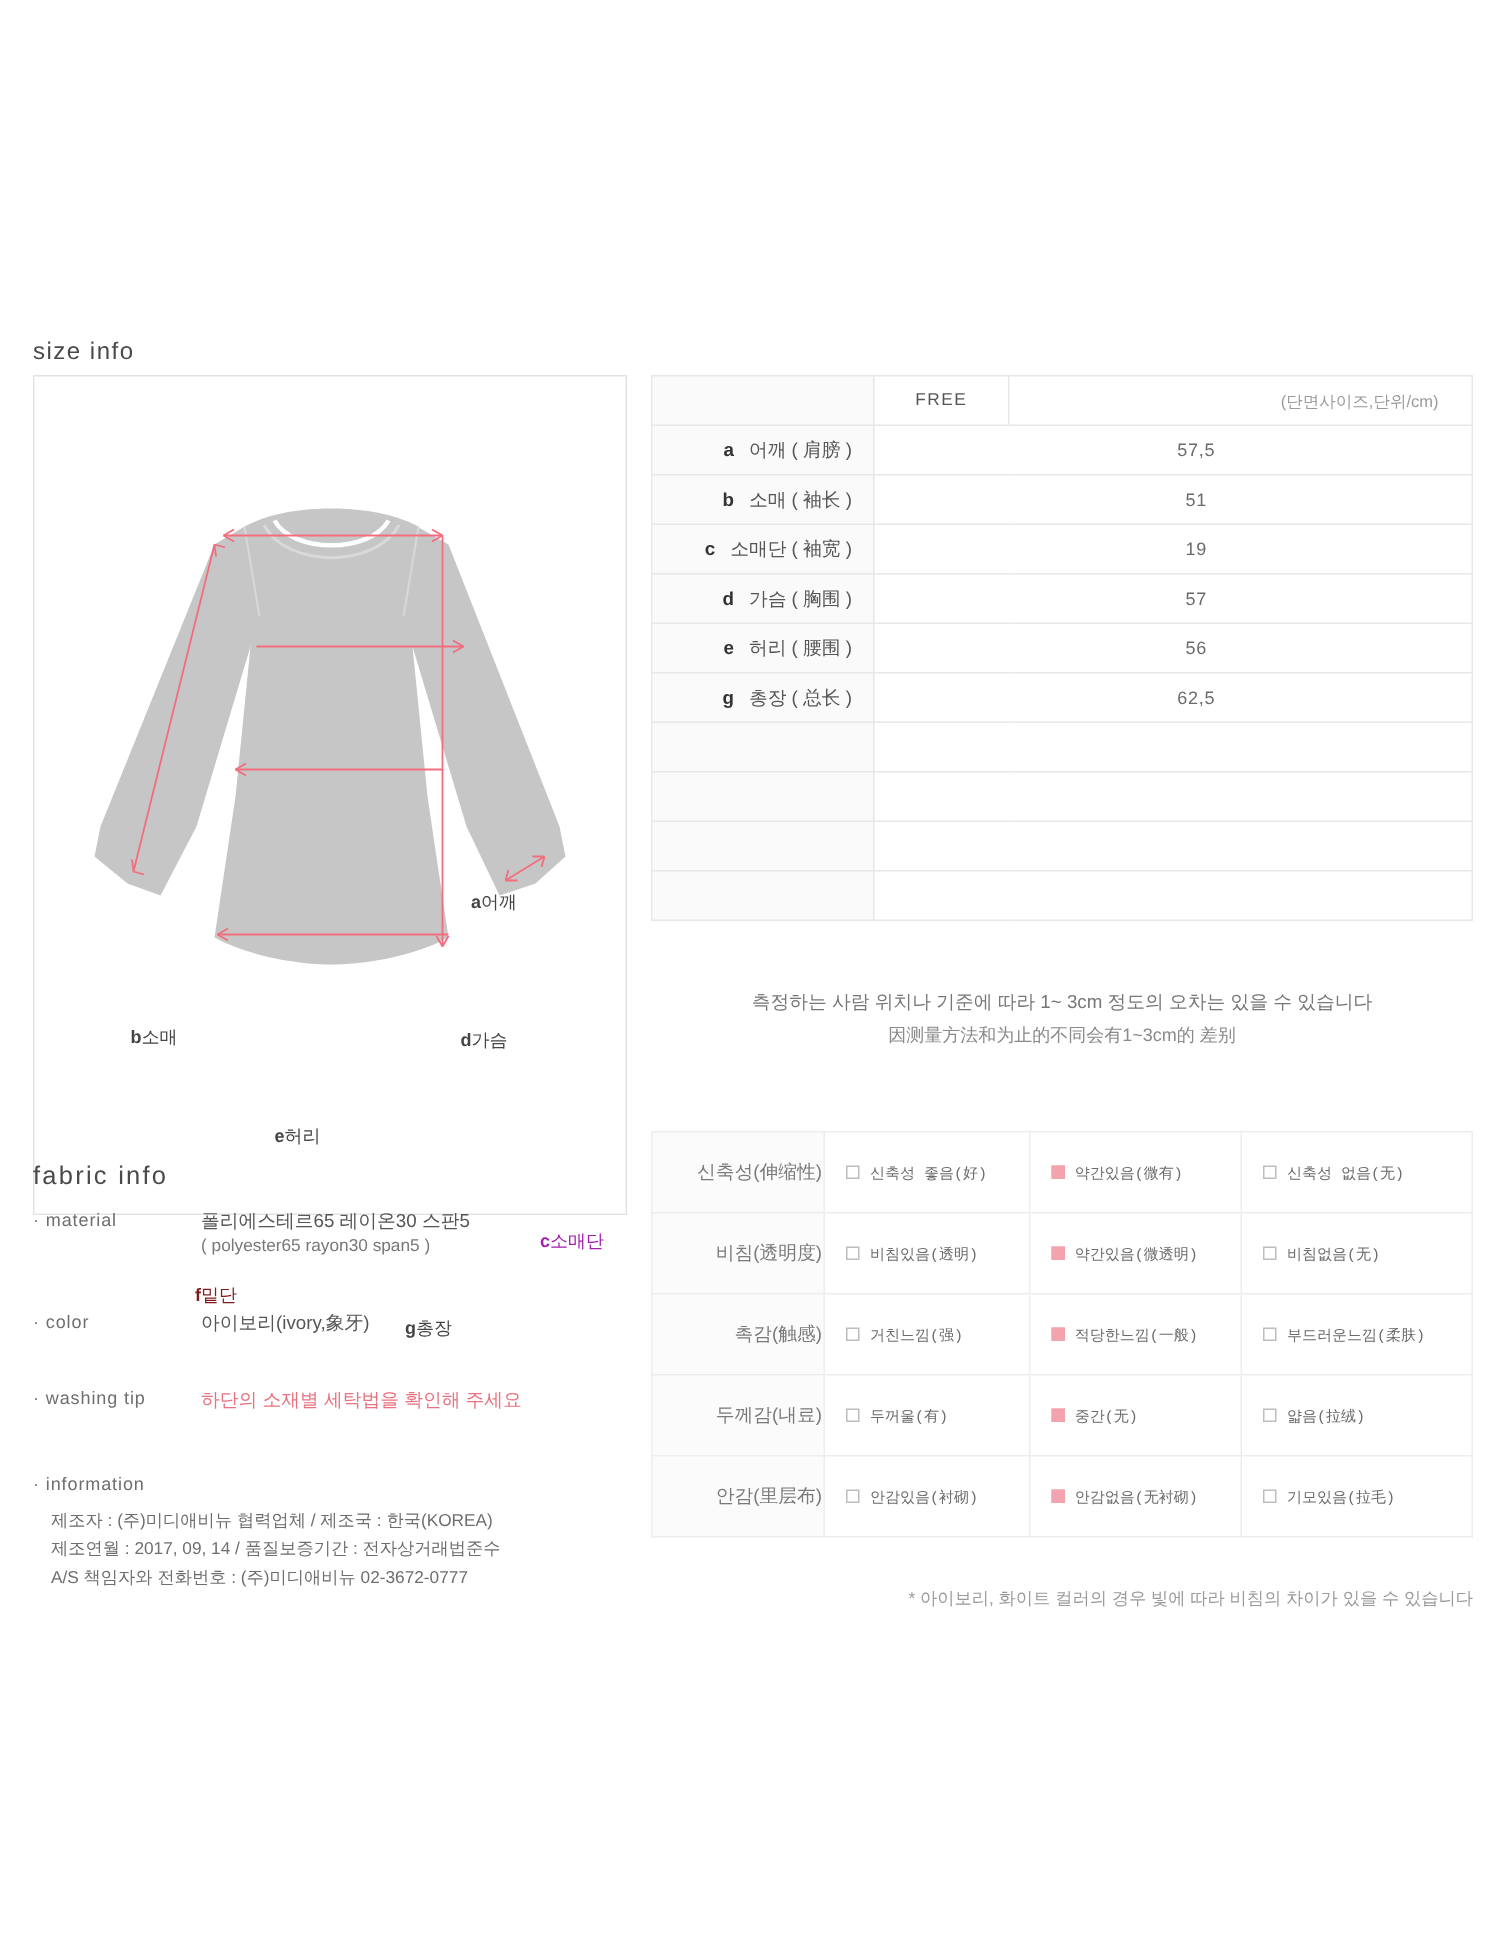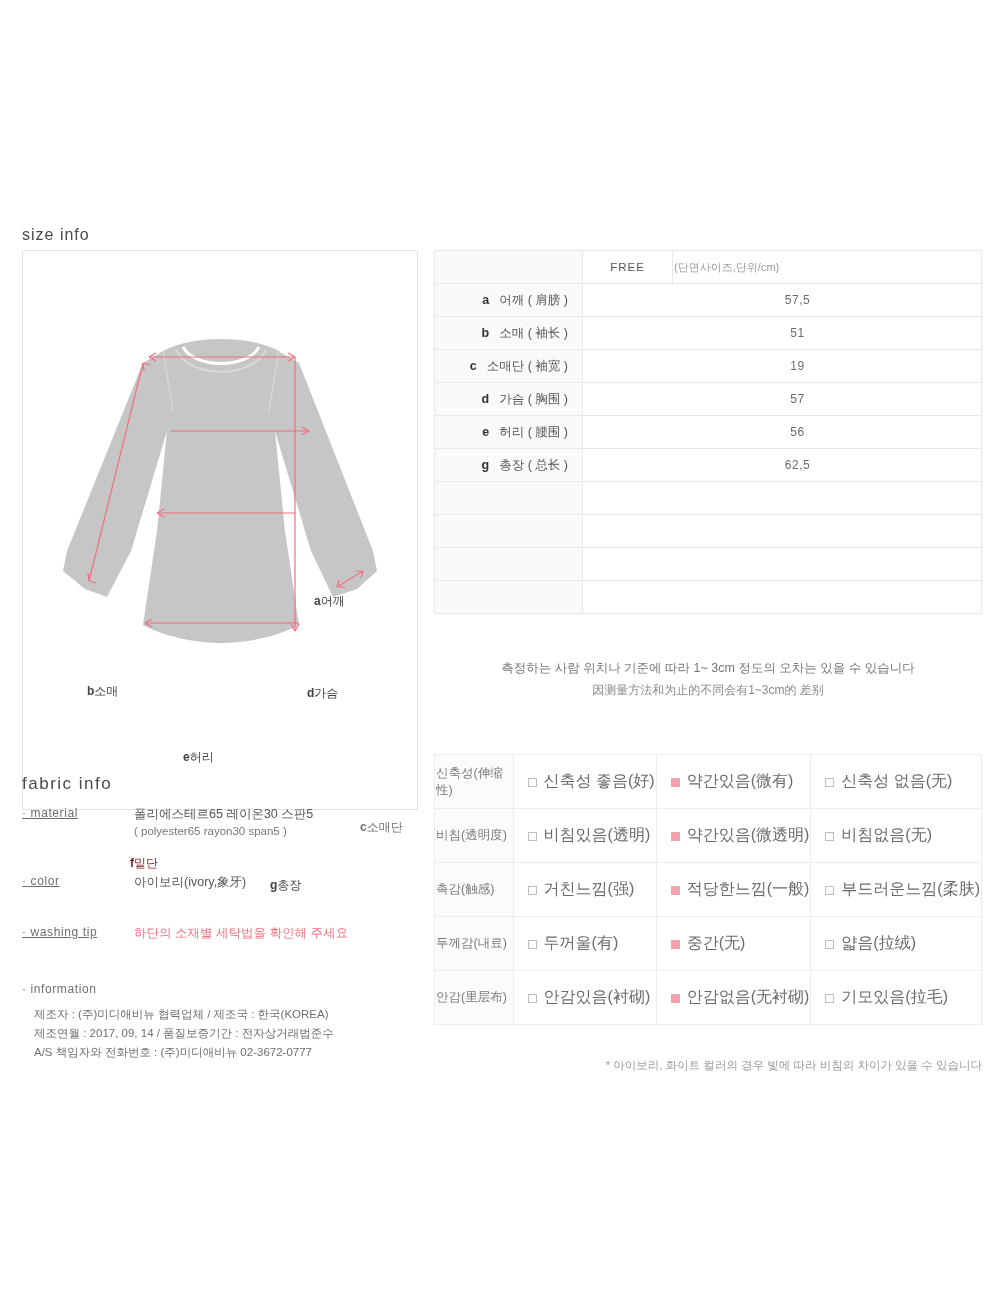--- a/index.html
+++ b/index.html
@@ -73,20 +73,21 @@
     letter-spacing: 0.5px;
     padding-left: 32px;
   }
   #size-table td.hdr-free {
     text-align: center;
     font-size: 11.5px;
     letter-spacing: 1px;
     color: #555;
   }
   #size-table td.hdr-unit {
+    text-align: right;
     padding-right: 22px;
     font-size: 11px;
     color: #9b9b9b;
     border-left: none;
   }
   #size-table td.hdr-blank { background: #fafafa; }
   #size-table tr.empty td { height: 30px; }
 
   
   .note {
@@ -109,21 +110,20 @@
     font-size: 12.5px;
   }
   .f-row { position: relative; margin-bottom: 26px; }
   .f-key {
     position: absolute;
     left: 0; top: 0;
     width: 108px;
     color: #6e6e6e;
     font-size: 12px;
     letter-spacing: 0.6px;
-    text-decoration: underline;
   }
   .f-val {
     margin-left: 112px;
     color: #555;
     line-height: 17px;
     font-size: 12.5px;
   }
   .f-val .sub { color: #777; font-size: 11.5px; }
   .f-val.pink { color: #e8737f; }
   #info-block {
@@ -153,29 +153,30 @@
     border-collapse: collapse;
     font-size: 12px;
   }
   #prop-table td {
     border: 1px solid #ededed;
     height: 51px;
     color: #6b6b6b;
   }
   #prop-table td.p-lbl {
     width: 112px;
-    text-align: left;
+    text-align: right;
     background: #fbfbfb;
     color: #7a7a7a;
     font-size: 12.5px;
   }
   #prop-table td.p-opt {
     padding-left: 14px;
-    font-size: 16px;
+    font-size: 10px;
     white-space: nowrap;
+    font-family: Liberation Mono, monospace;
   }
   .box {
     display: inline-block;
     width: 9px;
     height: 9px;
     border: 1px solid #bdbdbd;
     margin-right: 7px;
     vertical-align: -1px;
     box-sizing: border-box;
     background: #fff;
@@ -245,21 +246,21 @@
       <line x1="122" y1="372" x2="276" y2="372"></line>
       <path d="M122,372 l7,-4 M122,372 l7,4"></path>
 
       <line x1="272" y1="106" x2="272" y2="380"></line>
       <path d="M272,380 l-4,-7 M272,380 l4,-7"></path>
     </g>
   </svg>
 
   <div style="position:absolute;left:291px;top:342px;font-size:12px;color:#444;"><span class="fig-letter">a</span><span>어깨</span></div>
   <div style="position:absolute;left:64px;top:432px;font-size:12px;color:#444;"><span class="fig-letter">b</span><span>소매</span></div>
-  <div style="position:absolute;left:337px;top:568px;font-size:12px;color:#737373;"><span class="fig-letter">c</span><span>소매단</span></div>
+  <div style="position:absolute;left:337px;top:568px;font-size:12px;color:#a21caf;"><span class="fig-letter">c</span><span>소매단</span></div>
   <div style="position:absolute;left:284px;top:434px;font-size:12px;color:#444;"><span class="fig-letter">d</span><span>가슴</span></div>
   <div style="position:absolute;left:160px;top:498px;font-size:12px;color:#444;"><span class="fig-letter">e</span><span>허리</span></div>
   <div style="position:absolute;left:107px;top:604px;font-size:12px;color:#7f1d1d;"><span class="fig-letter">f</span><span>밑단</span></div>
   <div style="position:absolute;left:247px;top:626px;font-size:12px;color:#444;"><span class="fig-letter">g</span><span>총장</span></div>
 </div>
 
 <table id="size-table">
   <tbody>
     <tr>
       <td class="hdr-blank"></td>

